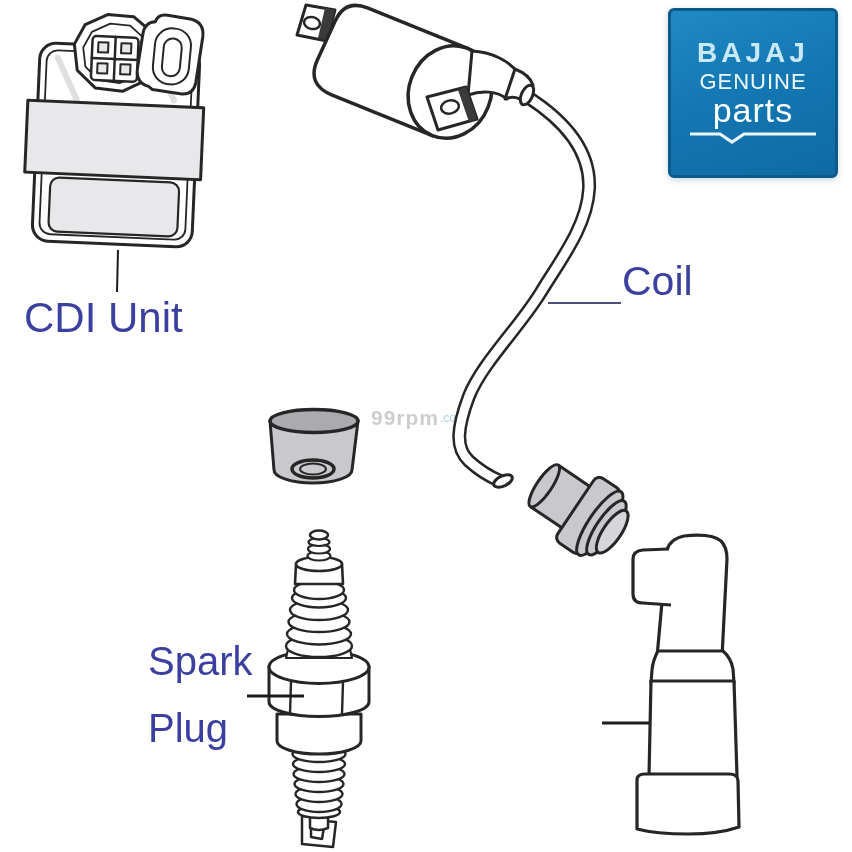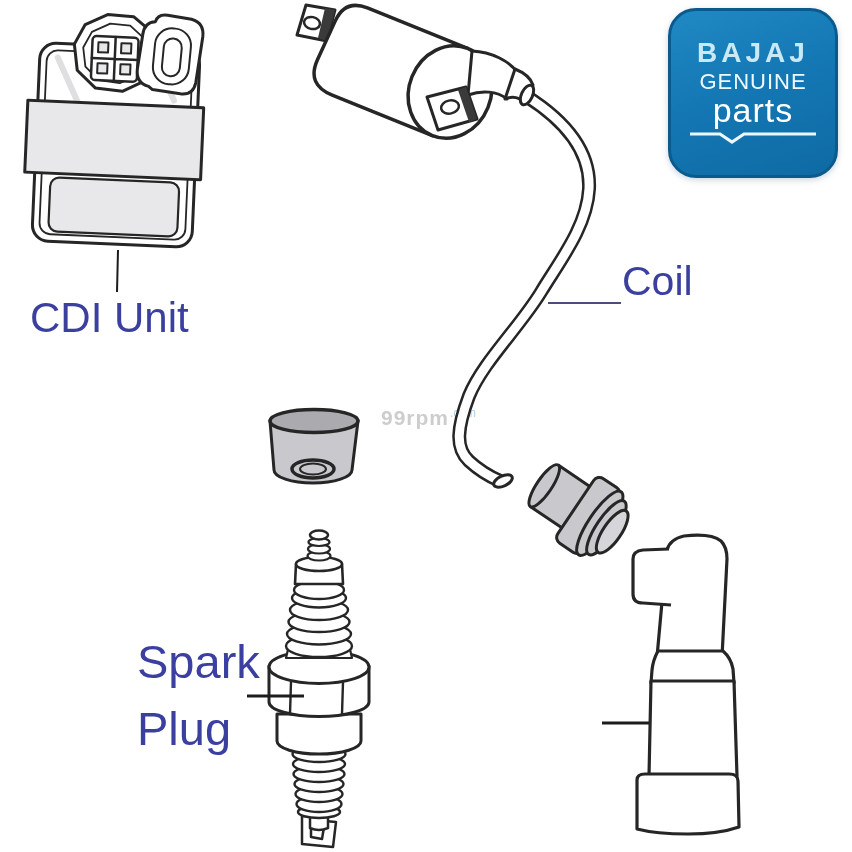--- a/index.html
+++ b/index.html
@@ -23,34 +23,34 @@
   .leader{stroke:#1c1c1c;fill:none;}
   .leader-blue{stroke:#4a4e78;fill:none;}
 
   
   .part-label{
     position:absolute;z-index:3;
     color:var(--label-text,#3a3fa0);
     white-space:nowrap;
   }
   .lbl-line{display:block;}
-  #cdi-label{left:30px;top:294px;font-size:42px;}
+  #cdi-label{left:24px;top:294px;font-size:42px;}
   #ignition-label{left:622px;top:250px;font-size:41px;line-height:63px;}
-  #spark-label{left:137px;top:628px;font-size:47px;line-height:67px;}
+  #spark-label{left:148px;top:628px;font-size:40px;line-height:67px;}
   #rubber-label{left:394px;top:664px;font-size:41px;line-height:57px;}
 
   
-  .watermark{position:absolute;left:381px;top:406px;z-index:1;display:flex;align-items:flex-start;opacity:.92;}
+  .watermark{position:absolute;left:371px;top:406px;z-index:1;display:flex;align-items:center;opacity:.92;}
   .wm-name{font-size:21px;font-weight:bold;letter-spacing:1px;color:var(--watermark-gray,#c9c9c9);}
   .wm-suffix{font-size:12px;margin-left:1px;color:var(--watermark-blue,#a7cfe6);}
 
   
   .logo{
     position:absolute;left:668px;top:8px;width:170px;height:170px;z-index:3;
-    box-sizing:border-box;border-radius:28px;
+    box-sizing:border-box;border-radius:6px;
     background:linear-gradient(160deg,#2089c4 0%,var(--logo-bg,#1478b4) 45%,#0f6aa3 100%);
     border:3px solid var(--logo-border,#0c5a8c);
     display:flex;flex-direction:column;align-items:center;
     box-shadow:0 2px 6px rgba(40,90,130,.25);
   }
   .logo-brand{margin-top:26px;font-size:28px;font-weight:bold;letter-spacing:4px;color:var(--logo-brand-text,#c9e9f7);}
   .logo-genuine{font-size:22px;letter-spacing:1px;color:#eef9ff;}
   .logo-parts{margin-top:-4px;font-size:34px;font-weight:normal;letter-spacing:1px;color:var(--logo-white-text,#ffffff);}
   .logo-underline{margin-top:1px;}
 </style>

